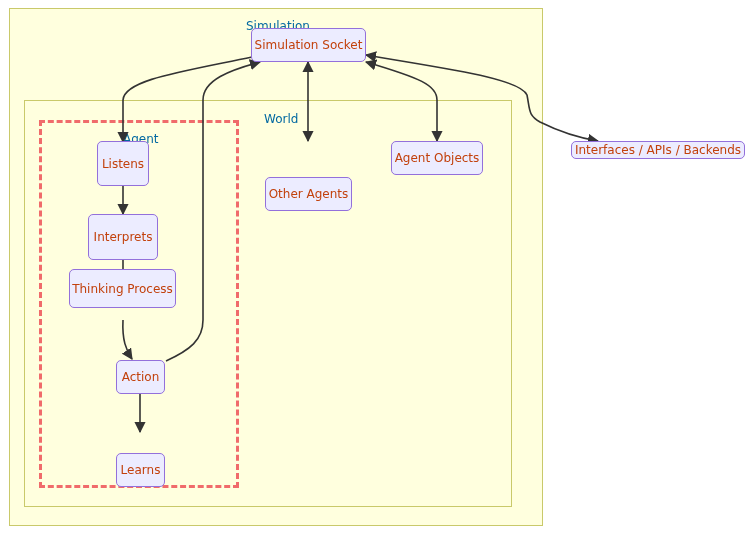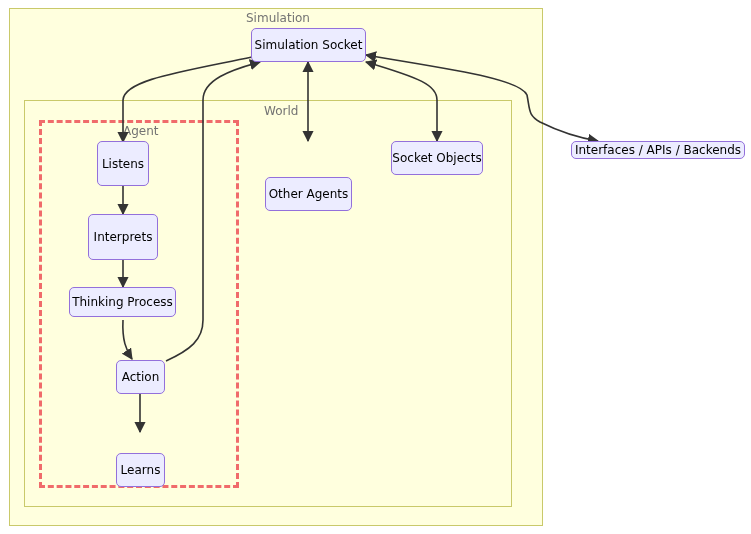--- a/index.html
+++ b/index.html
@@ -1,23 +1,23 @@
 <!DOCTYPE html>
 <html><head>
 <meta charset="utf-8">
 <style>
   html, body { margin: 0; padding: 0; background: #ffffff; }
   body { width: 751px; height: 534px; position: relative; overflow: hidden;
          font-family: "DejaVu Sans", sans-serif; color: #333333; }
   .cluster { position: absolute; box-sizing: border-box; background: #ffffde; border: 1px solid #c9c96a; }
-  .cluster-label { position: absolute; font-size: 12px; color: #737373; white-space: nowrap; }
+  .cluster-label { position: absolute; font-size: 12px; color: #0369a1; white-space: nowrap; margin-top: 8px; }
   .agent-box { position: absolute; box-sizing: border-box; border: 3px dashed #f06b6b; background: transparent; }
   .node { position: absolute; box-sizing: border-box; background: #ececff; border: 1px solid #9370db;
           border-radius: 5px; font-size: 12px; display: flex; align-items: center; justify-content: center;
-          white-space: nowrap; color: #000000; }
+          white-space: nowrap; color: #c2410c; }
   svg.edges { position: absolute; left: 0; top: 0; pointer-events: none; }
   svg.edges path { fill: none; stroke: #333; stroke-width: 1.6; }
 </style>
 </head>
 <body>
 
 <div class="cluster" style="left:9px; top:8px; width:534px; height:518px;"></div>
 <div class="cluster-label" style="left:246px; top:11px;">Simulation</div>
 
 <div class="cluster" style="left:24px; top:100px; width:488px; height:407px;"></div>
@@ -39,18 +39,18 @@
   <path d="M140,393 L140,432" marker-end="url(#arrow)"></path>
   <path d="M166,361 C190,350 203,340 203,320 L203,100 C203,80 230,70 260,62" marker-end="url(#arrow)"></path>
   <path d="M308,62 L308,141" marker-start="url(#arrow)" marker-end="url(#arrow)"></path>
   <path d="M366,62 C420,78 437,85 437,100 L437,141" marker-start="url(#arrow)" marker-end="url(#arrow)"></path>
   <path d="M366,55 C440,68 520,78 527,95 C530,110 528,115 540,122 C560,132 580,138 598,141" marker-start="url(#arrow)" marker-end="url(#arrow)"></path>
 </svg>
 
 <div class="node" style="left:251px; top:28px; width:115px; height:34px;">Simulation Socket</div>
 <div class="node" style="left:97px; top:141px; width:52px; height:45px;">Listens</div>
 <div class="node" style="left:88px; top:214px; width:70px; height:46px;">Interprets</div>
-<div class="node" style="left:69px; top:287px; width:107px; height:30px;">Thinking Process</div>
+<div class="node" style="left:69px; top:269px; width:107px; height:39px;">Thinking Process</div>
 <div class="node" style="left:116px; top:360px; width:49px; height:34px;">Action</div>
 <div class="node" style="left:116px; top:453px; width:49px; height:34px;">Learns</div>
 <div class="node" style="left:265px; top:141px; width:87px; height:34px;margin-top:36px;">Other Agents</div>
-<div class="node" style="left:391px; top:141px; width:92px; height:34px;">Socket Objects</div>
+<div class="node" style="left:391px; top:141px; width:92px; height:34px;">Agent Objects</div>
 <div class="node" style="left:571px; top:141px; width:174px; height:18px;">Interfaces / APIs / Backends</div>
 
 </body></html>

